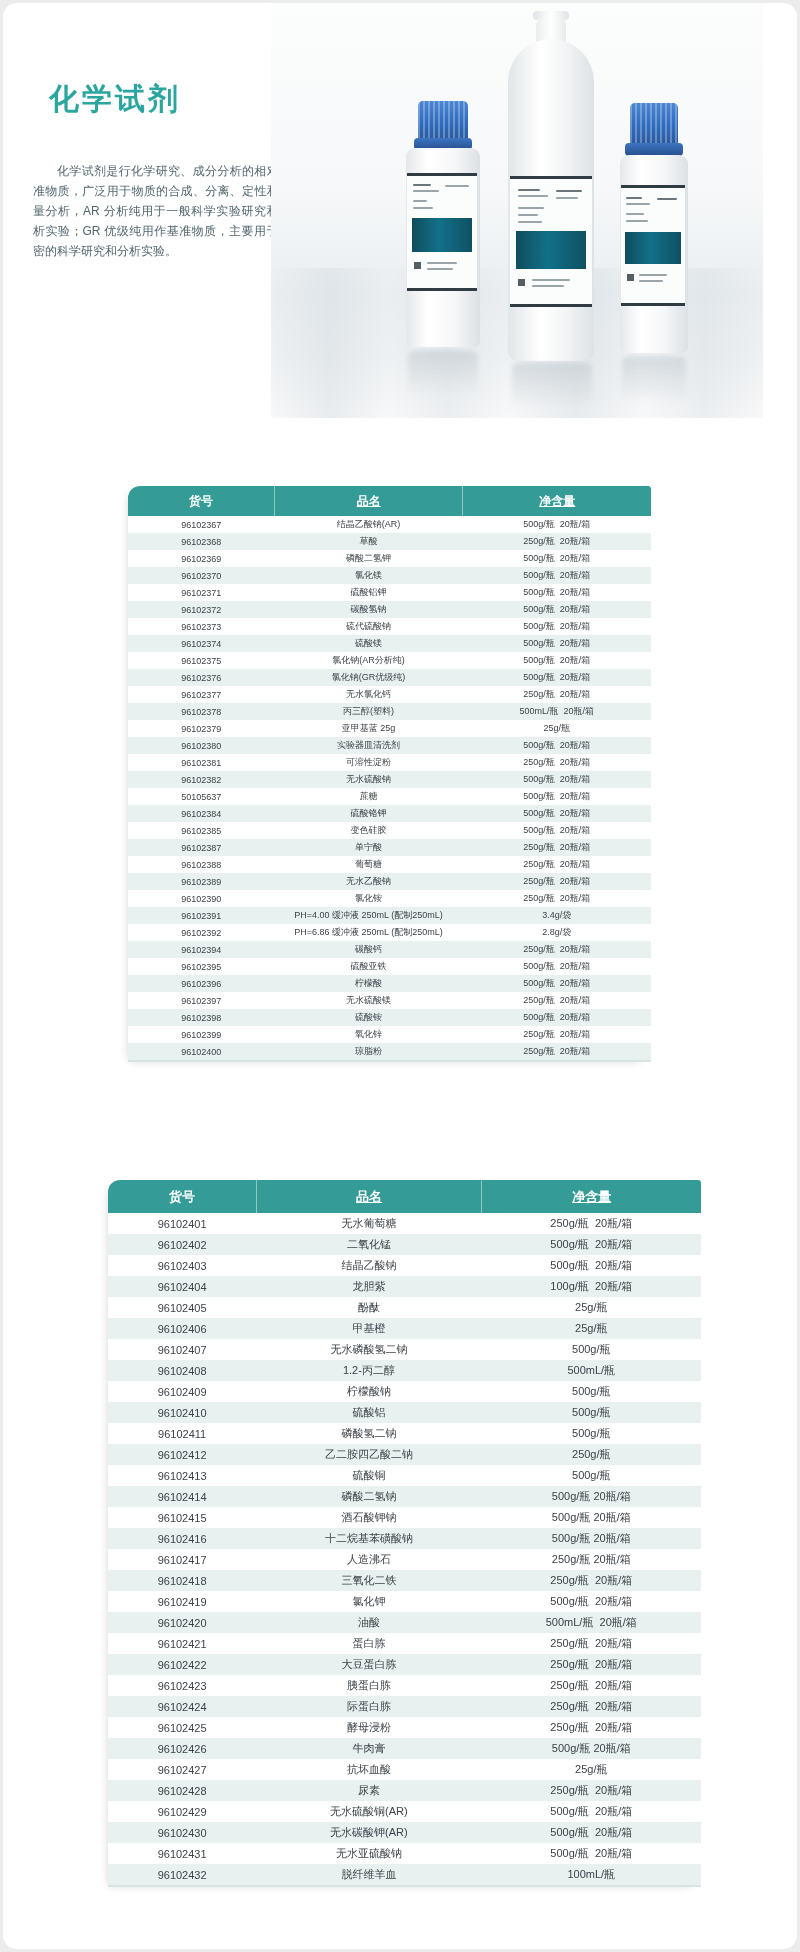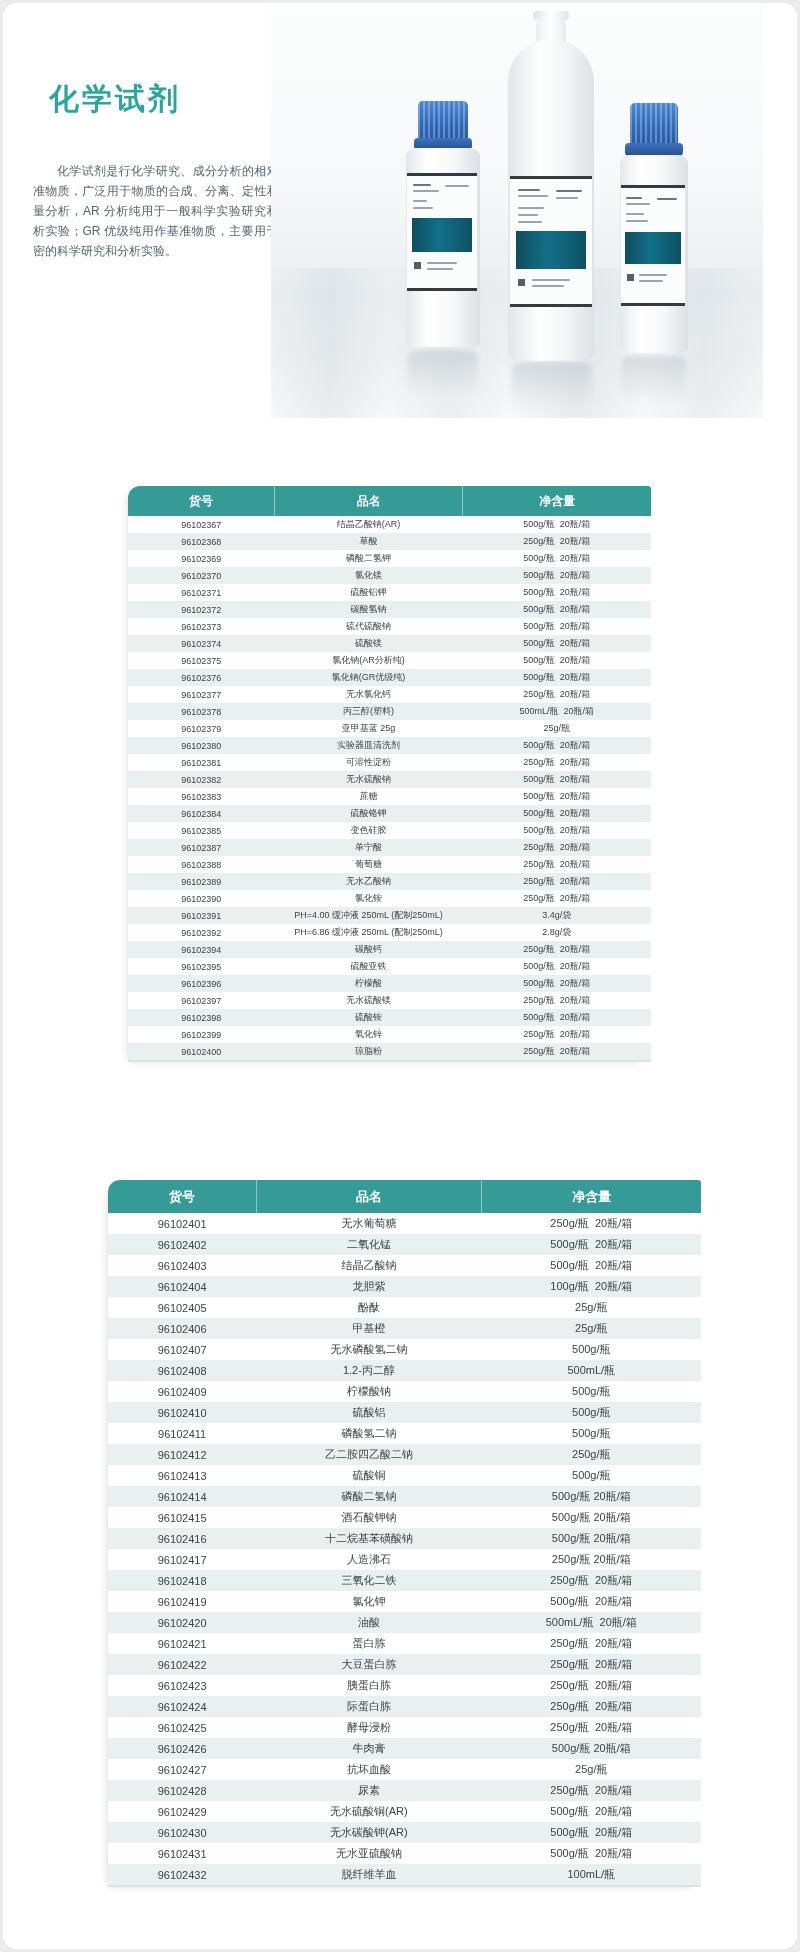--- a/index.html
+++ b/index.html
@@ -92,21 +92,21 @@
     border-bottom:2px solid #d7e4e4;
     box-shadow:-5px 4px 9px -6px rgba(0,0,0,.20);
     background:#fff;
   }
   .thead{
     display:flex;align-items:stretch;
     background:#359B96;color:#ffffff;font-weight:bold;
     border-radius:12px 3px 0 0;
   }
   .th{display:flex;align-items:center;justify-content:center;}
-  .th + .th{border-left:1px solid rgba(255,255,255,.45);}
+  .th + .th{border-left:1px solid rgba(255,255,255,.45);text-decoration:underline;}
   .tr{display:flex;align-items:center;color:#3c4348;}
   .tr:nth-child(odd){background:#E8F0F0;} 
   .td{text-align:center;overflow:hidden;}
   .td.c2{white-space:pre;}
   
   #table1{left:125px;top:483px;width:523px;}
   #table1 .thead{height:30px;font-size:12px;}
   #table1 .tr{height:17px;font-size:9px;}
   #table1 .c0{width:28%;} #table1 .c1{width:36%;} #table1 .c2{width:36%;}
   
@@ -263,21 +263,21 @@
         <div class="td c0">96102381</div>
         <div class="td c1">可溶性淀粉</div>
         <div class="td c2">250g/瓶  20瓶/箱</div>
       </div>
       <div class="tr">
         <div class="td c0">96102382</div>
         <div class="td c1">无水硫酸钠</div>
         <div class="td c2">500g/瓶  20瓶/箱</div>
       </div>
       <div class="tr">
-        <div class="td c0">96102383</div>
+        <div class="td c0">50105637</div>
         <div class="td c1">蔗糖</div>
         <div class="td c2">500g/瓶  20瓶/箱</div>
       </div>
       <div class="tr">
         <div class="td c0">96102384</div>
         <div class="td c1">硫酸铬钾</div>
         <div class="td c2">500g/瓶  20瓶/箱</div>
       </div>
       <div class="tr">
         <div class="td c0">96102385</div>

